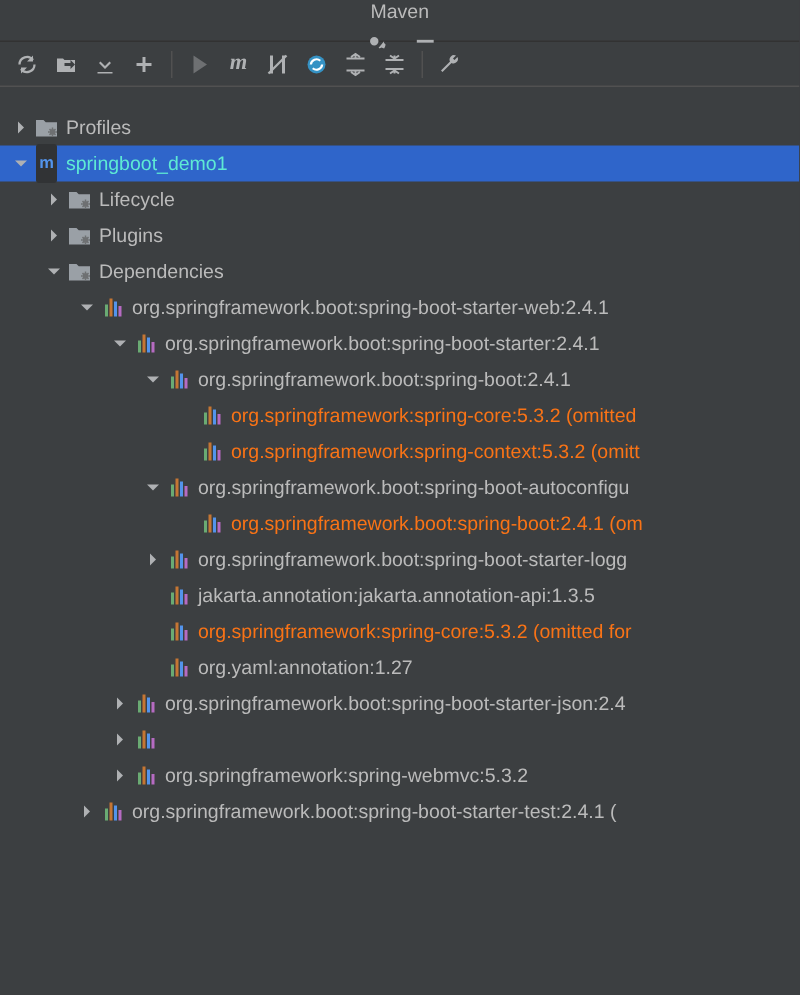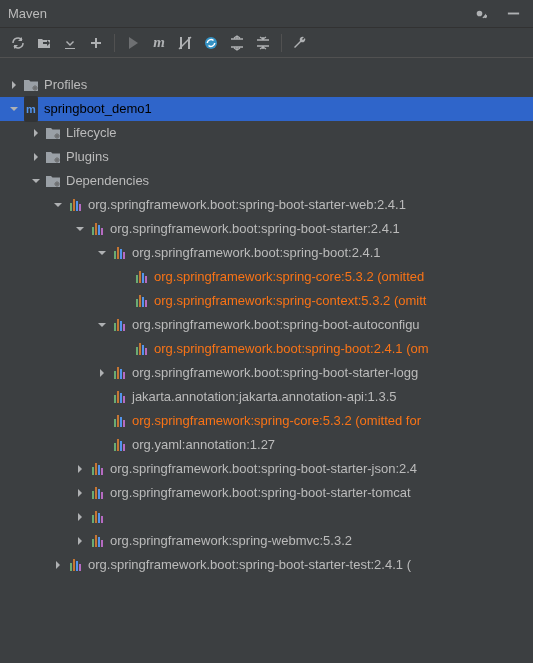--- a/index.html
+++ b/index.html
@@ -13,20 +13,21 @@
     overflow: hidden;
     user-select: none;
   }
   .titlebar {
     height: 28px;
     display: flex;
     align-items: center;
     padding: 0 8px;
     background: #3c3f41;
     border-bottom: 1px solid #323232;
+    flex-direction: column;
   }
   .titlebar .title {
     flex: 1;
     font-size: 13px;
     color: #bbbbbb;
   }
   .titlebar .win-controls {
     display: flex;
     gap: 10px;
     align-items: center;
@@ -62,21 +63,21 @@
     margin-top: 11px;
   }
   .row {
     display: flex;
     align-items: center;
     height: 24px;
     line-height: 24px;
     cursor: pointer;
   }
   .row.selected { background: #2f65ca; color: #ffffff; }
-  .row.selected .label { color: #000000; }
+  .row.selected .label { color: #5eead4; }
   .indent { display: inline-block; }
   .arrow {
     width: 16px;
     height: 16px;
     display: inline-flex;
     align-items: center;
     justify-content: center;
     flex-shrink: 0;
   }
   .arrow.none { visibility: hidden; }
@@ -456,37 +457,20 @@
         </svg>
       </span>
       <span class="icon">
         <span class="bars">
           <span class="b1"></span>
           <span class="b2"></span>
           <span class="b3"></span>
           <span class="b4"></span>
         </span>
       </span>
-      <span class="label">org.springframework.boot:spring-boot-starter-tomcat</span>
-    </div>
-    <div class="row">
-      <span class="indent" style="width: 72px;"></span>
-      <span class="arrow">
-        <svg width="10" height="10" viewBox="0 0 10 10">
-          <path fill="#afb1b3" d="M3 1l4 4-4 4z"></path>
-        </svg>
-      </span>
-      <span class="icon">
-        <span class="bars">
-          <span class="b1"></span>
-          <span class="b2"></span>
-          <span class="b3"></span>
-          <span class="b4"></span>
-        </span>
-      </span>
     </div>
     <div class="row">
       <span class="indent" style="width: 72px;"></span>
       <span class="arrow">
         <svg width="10" height="10" viewBox="0 0 10 10">
           <path fill="#afb1b3" d="M3 1l4 4-4 4z"></path>
         </svg>
       </span>
       <span class="icon">
         <span class="bars">

